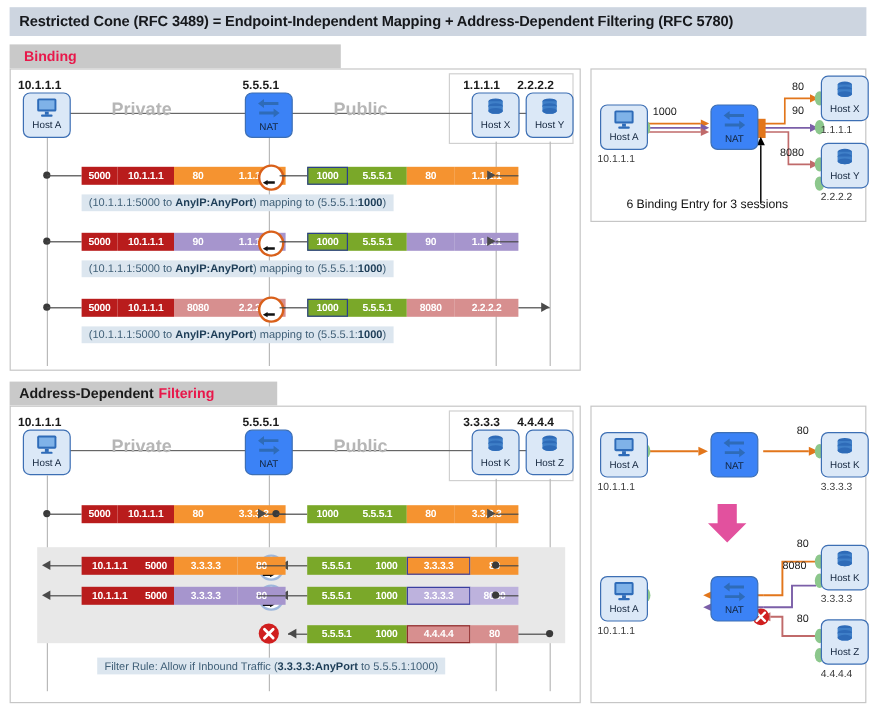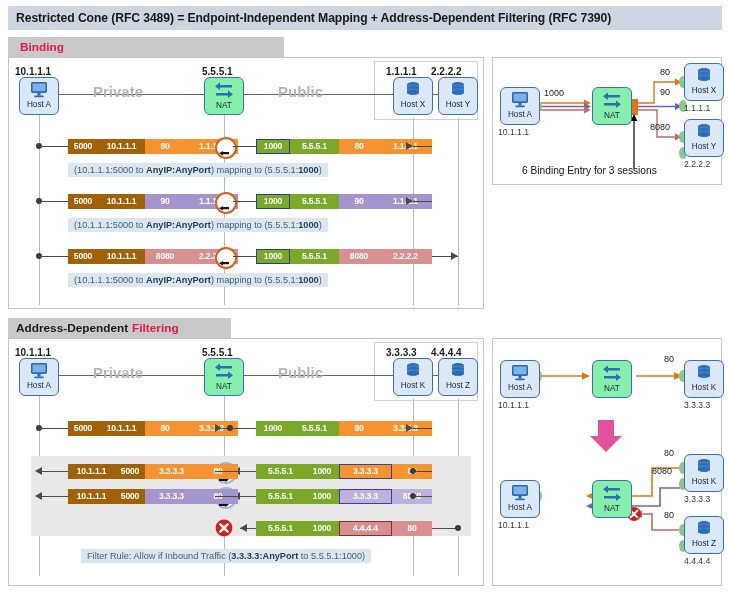--- a/index.html
+++ b/index.html
@@ -24,32 +24,32 @@
 
   
   .ipcap{font-size:10px;font-weight:bold;color:#1b1b1b;white-space:nowrap;}
   .zonelbl{font-size:15px;font-weight:bold;color:#b6b6b6;white-space:nowrap;}
 
   
   .node{width:40px;height:38px;border:1.4px solid #3d6fb4;border-radius:6px;
         background:#dbe8f7;box-sizing:border-box;display:flex;flex-direction:column;
         align-items:center;justify-content:flex-start;padding-top:3px;}
   .node .nlbl{font-size:8.2px;color:#12243c;line-height:9px;margin-top:1px;}
-  .node.nat{background:#86efac;}
+  .node.nat{background:#3b82f6;}
   .lifeline{width:1px;background:#b9b9b9;}
 
   
   .ico{display:block;}
 
   
   .pkt{display:flex;align-items:center;height:15px;}
   .f{height:15px;box-sizing:border-box;display:flex;align-items:center;
      justify-content:center;font-size:8.6px;font-weight:bold;color:#fff;
      letter-spacing:-.2px;}
-  .f.gray{background:#a16207;}
+  .f.gray{background:#b91c1c;}
   .f.orange{background:#f59330;}
   .f.green{background:#7aa829;}
   .f.purple{background:#a695cd;}
   .f.rose{background:#d78f8f;}
   .f.lpurple{background:#bdb2dd;}
   .f.bbox{border:1.6px solid #2b3f8c;}
   .f.obox{border:1.6px solid #3a3fa0;}
   .f.rbox{border:1.6px solid #8e2b2b;}
 
   
@@ -60,21 +60,21 @@
   
   .shade{background:#e8e8e8;}
   .note{font-size:10.2px;color:#111;white-space:nowrap;}
   .smalllbl{font-size:9px;color:#222;white-space:nowrap;}
   .minilbl{font-size:8.6px;color:#3a3a3a;white-space:nowrap;}
 </style>
 </head>
 <body>
 
 <div class="abs" id="banner">
-  <span>Restricted Cone (RFC 3489) = Endpoint-Independent Mapping + Address-Dependent Filtering (RFC 7390)</span>
+  <span>Restricted Cone (RFC 3489) = Endpoint-Independent Mapping + Address-Dependent Filtering (RFC 5780)</span>
 </div>
 
 <div class="abs sect-tab" style="left:8px;top:37px;width:276px;">
   <span class="hl">Binding</span>
 </div>
 
 <div class="abs panel" style="left:8px;top:57px;width:476px;height:252px;"></div>
 
 <div class="abs" style="left:8px;top:57px;width:476px;height:252px;">
 

